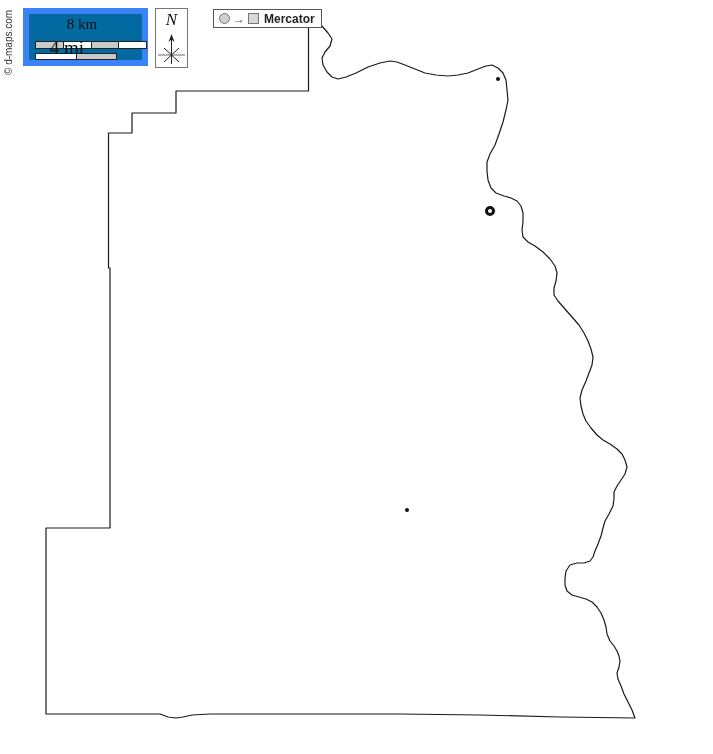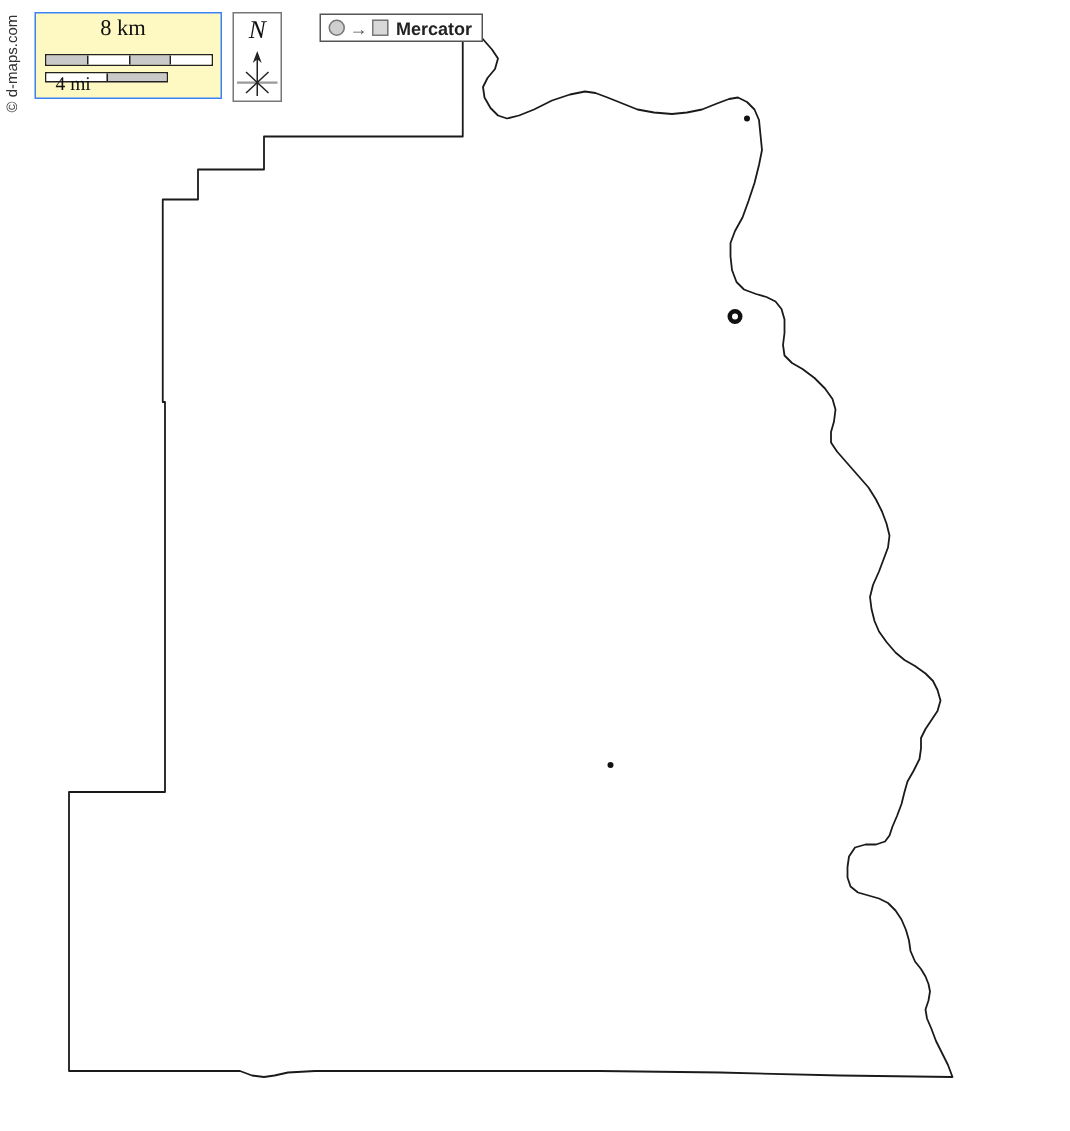--- a/index.html
+++ b/index.html
@@ -8,25 +8,25 @@
   .stage{position:absolute;inset:0;background:#ffffff;}
   svg.mapsvg{position:absolute;left:0;top:0;}
 
   
   .credit{position:absolute;left:3px;top:230px;width:0;height:0;
           font-size:10px;color:#333;white-space:nowrap;
           transform:rotate(-90deg) translateX(155px);transform-origin:0 0;}
 
   
   .scalebox{position:absolute;left:23px;top:8px;width:125px;height:58px;
-            border:1px solid #3b82f6;background:#fef9c3;box-sizing:border-box;}
+            border:6px solid #3b82f6;background:#0369a1;box-sizing:border-box;}
   .scale-km-label{position:absolute;left:0;right:7px;top:2px;text-align:center;
             font-family:"Liberation Serif",serif;font-size:15px;color:#111;}
-  .scale-mi-label{position:absolute;left:13px;right:37px;bottom:1px;
-            font-family:"Liberation Serif",serif;font-size:13px;color:#111;}
+  .scale-mi-label{position:absolute;left:0;right:37px;bottom:1px;text-align:center;
+            font-family:"Liberation Serif",serif;font-size:19px;color:#111;}
   .bar{position:absolute;display:flex;box-sizing:border-box;border:1px solid #222;}
   .bar.km{left:6px;top:27px;width:112px;height:8px;}
   .bar.mi{left:6px;top:39px;width:82px;height:7px;}
   .bar span{flex:1;box-sizing:border-box;}
   .bar span+span{border-left:1px solid #222;}
   .seg-g{background:#c9c9c9;} .seg-w{background:#ffffff;}
 
   
   .northbox{position:absolute;left:155px;top:8px;width:33px;height:60px;
             border:1px solid #777;background:#fff;box-sizing:border-box;}

